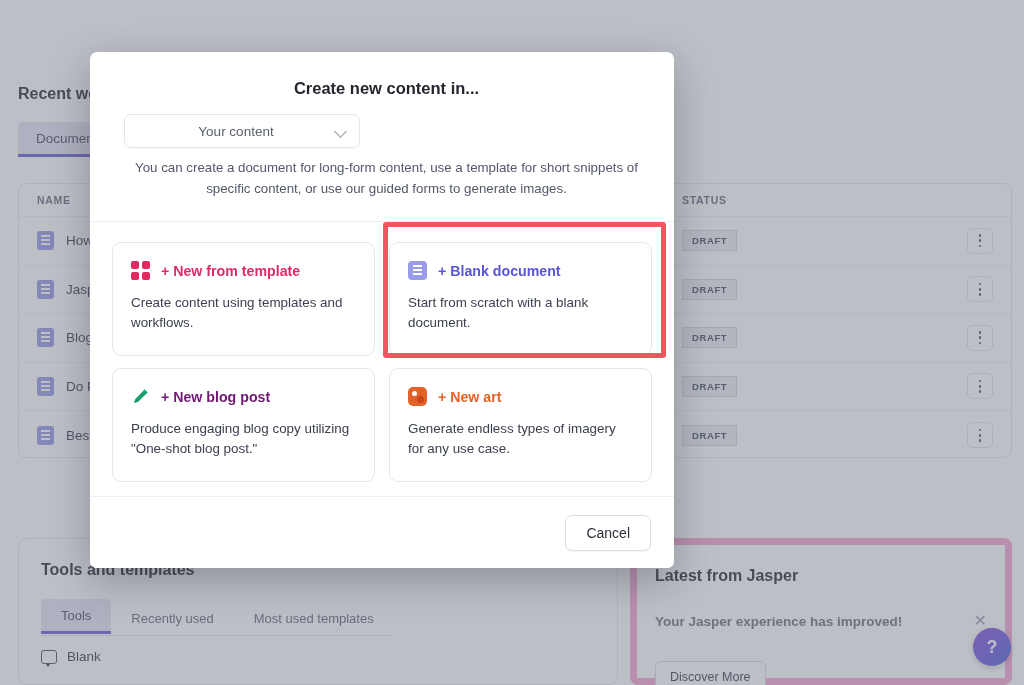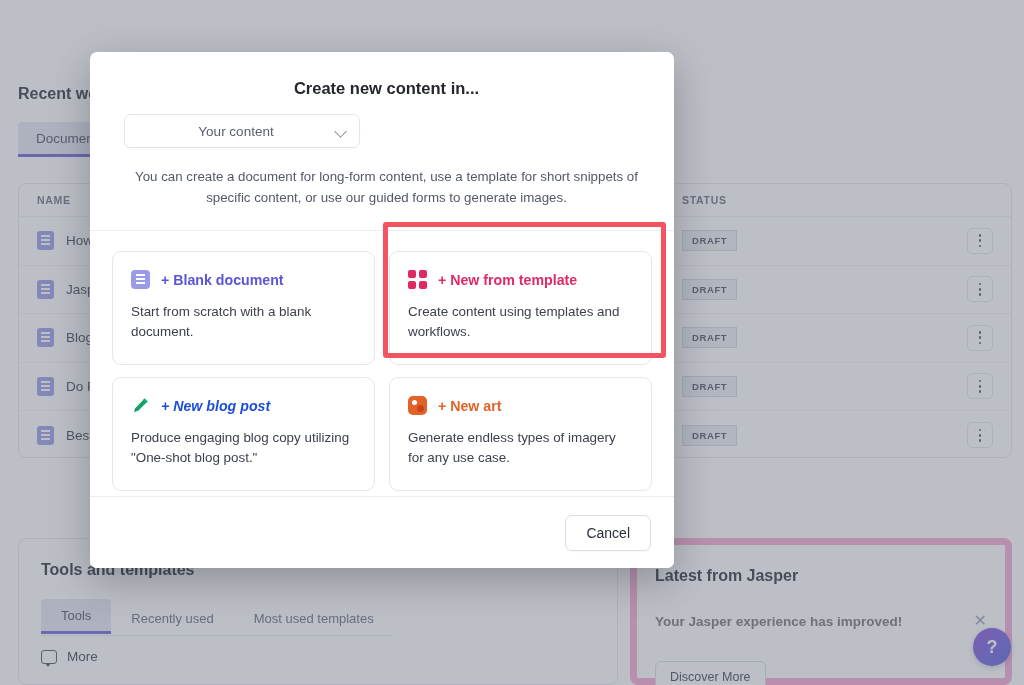--- a/index.html
+++ b/index.html
@@ -228,21 +228,21 @@
   }
   .select-value { font-size: 13.5px; color: #5a5f6e; flex: 1; }
   .chev { width: 12px; height: 12px; position: relative; }
   .chev::before {
     content: ""; position: absolute; left: 1px; top: 2px;
     width: 8px; height: 8px;
     border-right: 1.6px solid #8b8f9c; border-bottom: 1.6px solid #8b8f9c;
     transform: rotate(45deg);
   }
   .modal-desc {
-    margin-top: 19px;
+    margin-top: 10px;
     font-size: 13.3px; line-height: 1.55; color: #53586a;
     max-width: 530px;
   }
   .modal-divider {
     margin-top: 22px;
     border-top: 1px solid #eceef2;
   }
 
   .cards-grid {
     padding: 20px 22px 0 22px;
@@ -260,21 +260,21 @@
   }
   .card-head {
     display: flex; align-items: center; gap: 11px;
     margin-bottom: 13px;
   }
   .card-title { font-size: 14.2px; font-weight: bold; }
   .card-body { font-size: 13.4px; line-height: 1.48; color: #3c4150; }
 
   .t-indigo { color: #5a55d6; }
   .t-pink   { color: #e02a63; }
-  .t-green  { color: #1d4ed8; font-style: italic; }
+  .t-green  { color: #701a75; }
   .t-orange { color: #e2622a; }
 
   
   .ic { width: 19px; height: 19px; flex: 0 0 19px; position: relative; }
   .ic-doc { border-radius: 4px; background: #9a9be8; }
   .ic-doc::after {
     content: ""; position: absolute; left: 5px; top: 4px;
     width: 9px; height: 11px;
     background: linear-gradient(to bottom,
       #fff 0 2px, transparent 2px 4px,
@@ -419,21 +419,21 @@
     <div class="tools-panel">
       <div class="tools-title">Tools and templates</div>
       <div class="tools-underline"></div>
       <div class="tools-tabs">
         <div class="tools-tab active">Tools</div>
         <div class="tools-tab">Recently used</div>
         <div class="tools-tab">Most used templates</div>
       </div>
       <div class="tool-item">
         <span class="chat-bubble-icon"></span>
-        <span>More</span>
+        <span>Blank</span>
       </div>
     </div>
 
     <div class="jasper-panel">
       <div class="jasper-title">Latest from Jasper</div>
       <div class="jasper-msg">Your Jasper experience has improved!</div>
       <div class="jasper-close">✕</div>
       <div class="discover-btn">Discover More</div>
     </div>
 
@@ -450,40 +450,40 @@
         <span class="select-value">Your content</span>
         <span class="chev"></span>
       </div>
 
       <div class="modal-desc">You can create a document for long-form content, use a template for short snippets of specific content, or use our guided forms to generate images.</div>
     </div>
 
     <div class="modal-divider"></div>
 
     <div class="cards-grid">
-
-      <div class="card">
-        <div class="card-head">
-          <span class="ic ic-doc"></span>
-          <span class="card-title t-indigo">+ Blank document</span>
-        </div>
-        <div class="card-body">Start from scratch with a blank document.</div>
-      </div>
 
       <div class="card">
         <div class="card-head">
           <span class="ic ic-grid">
               <i></i>
               <i></i>
               <i></i>
               <i></i>
             </span>
           <span class="card-title t-pink">+ New from template</span>
         </div>
         <div class="card-body">Create content using templates and workflows.</div>
+      </div>
+
+      <div class="card">
+        <div class="card-head">
+          <span class="ic ic-doc"></span>
+          <span class="card-title t-indigo">+ Blank document</span>
+        </div>
+        <div class="card-body">Start from scratch with a blank document.</div>
       </div>
 
       <div class="card">
         <div class="card-head">
           <span class="ic ic-pencil">
             <svg width="19" height="19" viewBox="0 0 19 19">
               <path d="M13.6 2.4 L16.6 5.4 L7.2 14.8 L3.2 16.0 L4.4 12.0 Z" fill="#17a06a"></path>
               <path d="M3.2 16.0 L4.4 12.0 L6.0 13.6 Z" fill="#0e8f5c"></path>
               <path d="M13.6 2.4 L16.6 5.4 L15.0 7.0 L12.0 4.0 Z" fill="#13b377"></path>
             </svg>

